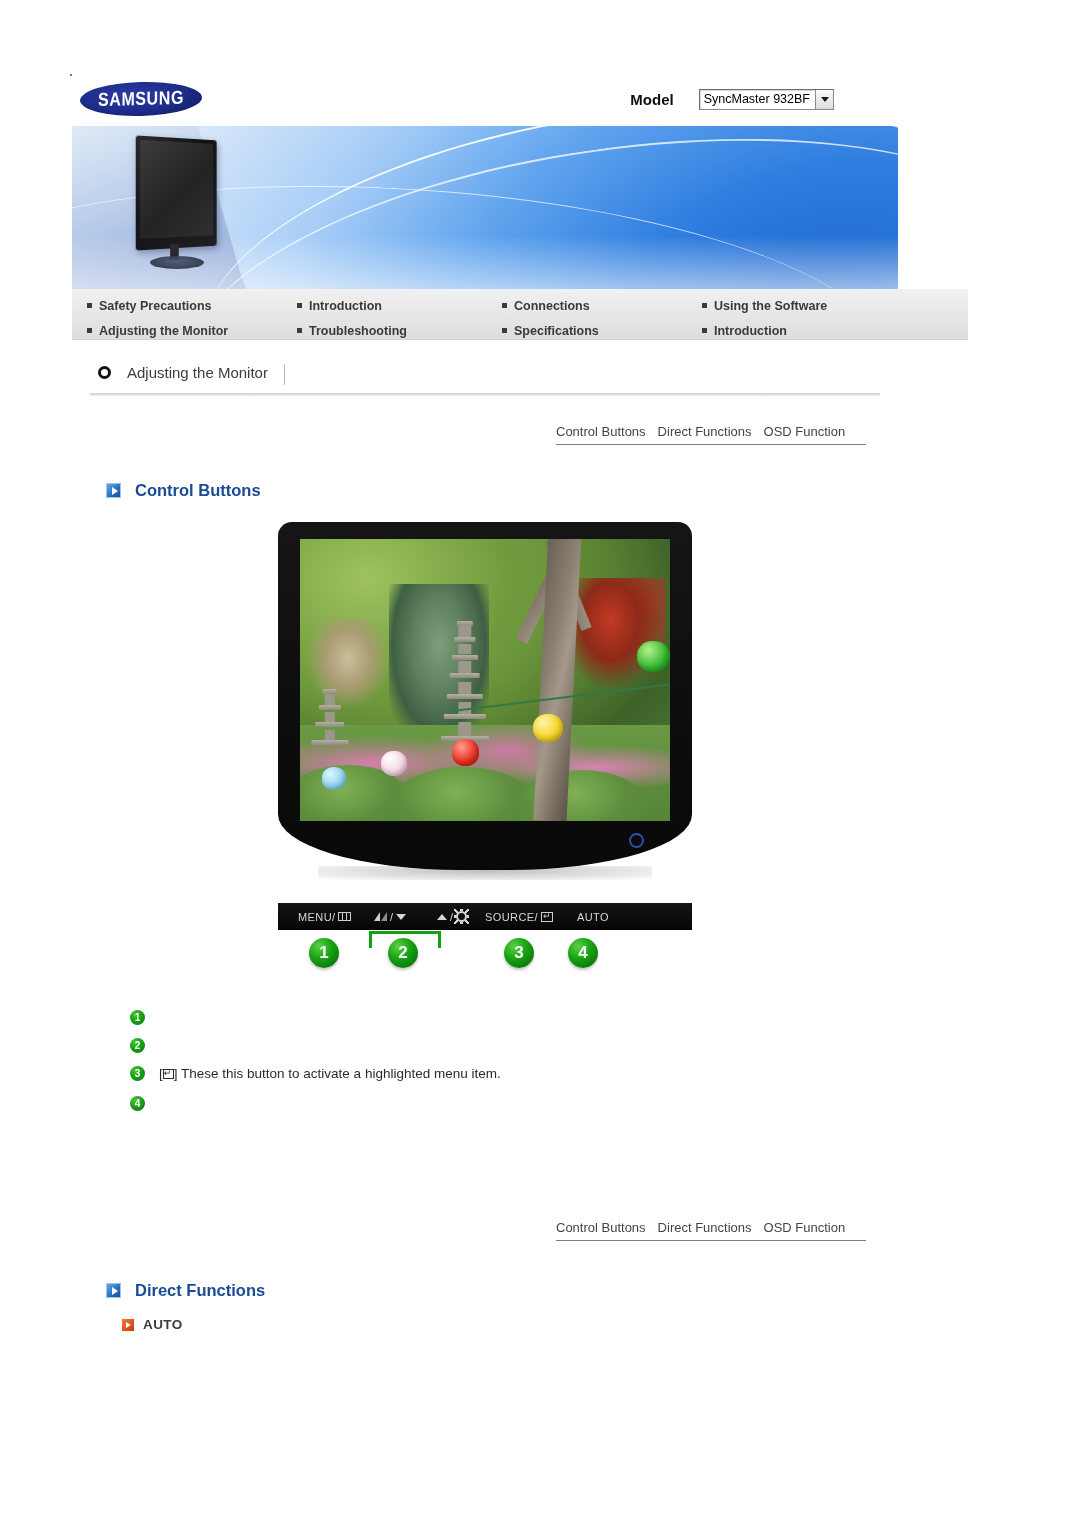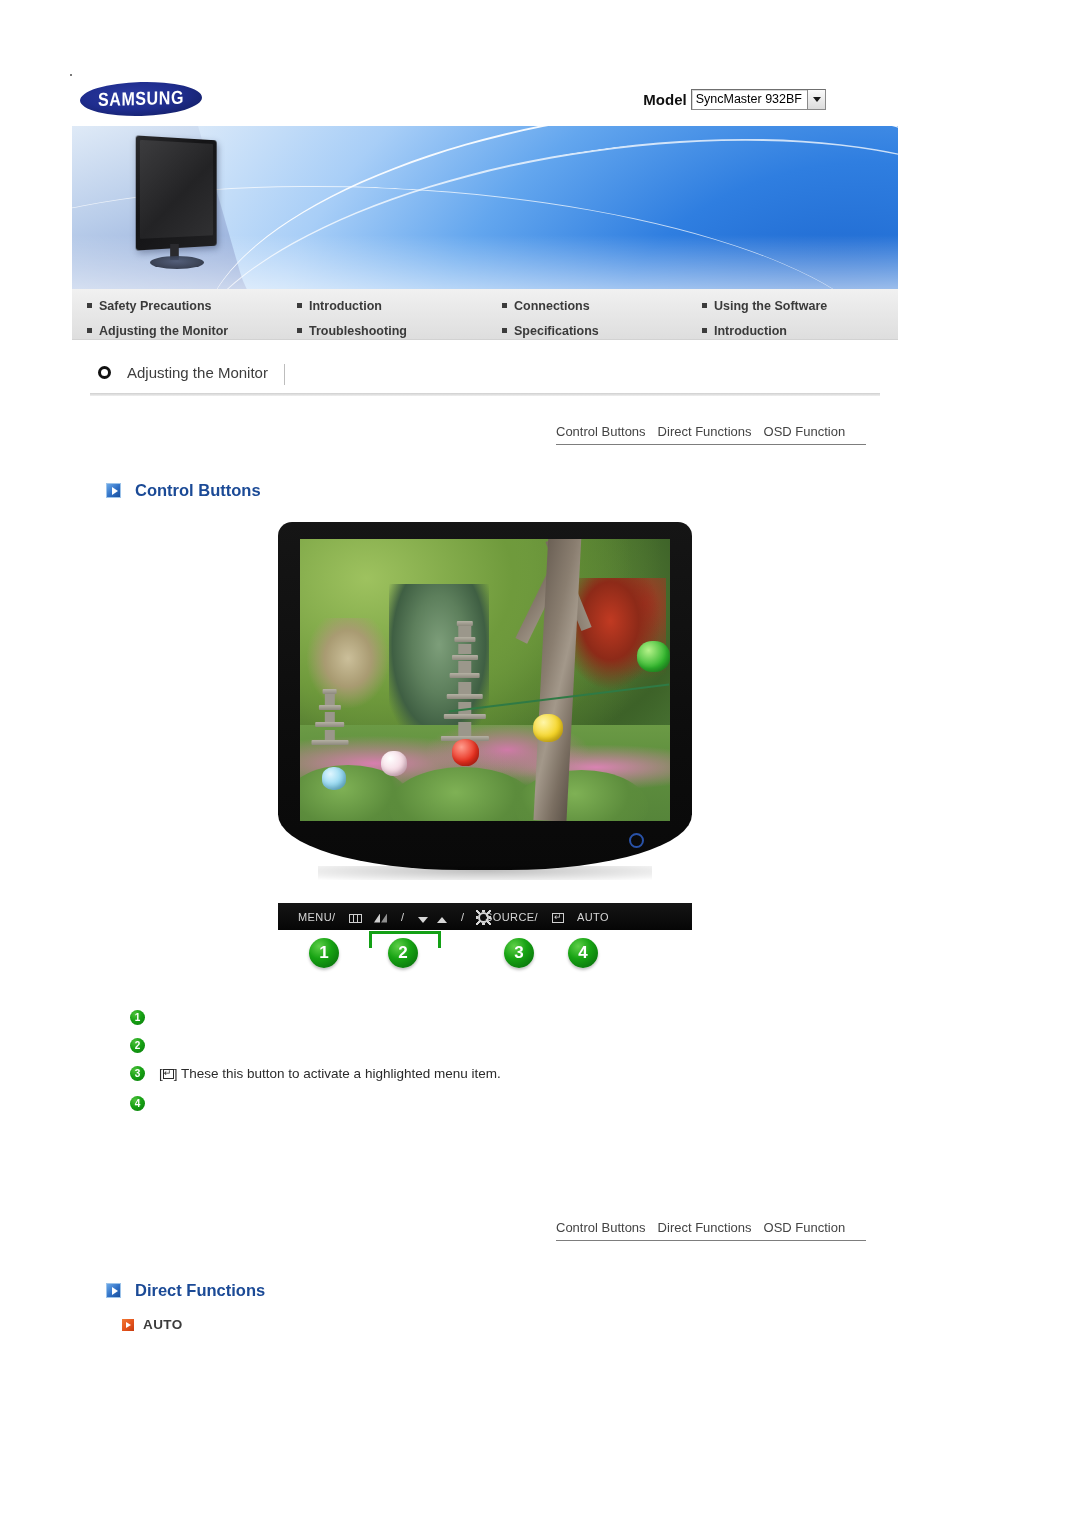--- a/index.html
+++ b/index.html
@@ -53,24 +53,24 @@
     color: #ffffff;
     font-size: 16px;
     font-weight: bold;
     letter-spacing: 0.6px;
     font-family: "Liberation Sans", sans-serif;
     transform: scaleY(1.18) skewX(-2deg);
   }
 
   .model-block {
     position: absolute;
-    right: 72px; top: 9px;
-    display: flex;
-    align-items: center;
-    gap: 4px;
+    right: 64px; top: 9px;
+    display: flex;
+    align-items: center;
+    gap: 25px;
   }
   .model-label {
     font-size: 15px;
     font-weight: bold;
     color: #101010;
     font-family: "Liberation Sans", sans-serif;
   }
   .model-select {
     display: flex;
     align-items: stretch;
@@ -204,21 +204,21 @@
     font-size: 12.5px;
     line-height: 17px;
     font-family: "Liberation Sans", sans-serif;
     letter-spacing: -0.1px;
   }
 
   
   .navstrip {
     position: absolute;
     left: 72px; top: 289px;
-    width: 826px; height: 50px;
+    width: 896px; height: 50px;
     background: linear-gradient(#f1f1f1 0%, #e8e8e8 45%, #dedede 100%);
     border-bottom: 1px solid #d2d2d2;
   }
   .navgrid {
     position: absolute;
     left: 10px; top: 4px;
     width: 816px;
     display: grid;
     grid-template-columns: 210px 205px 200px 200px;
     grid-template-rows: 25px 25px;
@@ -471,22 +471,22 @@
     position: absolute;
     left: 278px; top: 903px;
     width: 414px; height: 27px;
     background: linear-gradient(#151515, #060606);
     display: flex;
     align-items: center;
   }
   .ctrlbar .btn {
     position: absolute;
     display: flex;
-    align-items: flex-end;
-    gap: 14px;
+    align-items: center;
+    gap: 3px;
     color: #d6d6d6;
     font-size: 11px;
     font-family: "Liberation Sans", sans-serif;
     letter-spacing: 0.4px;
     white-space: nowrap;
   }
   .glyph-menu {
     display: inline-block;
     width: 13px; height: 9px;
     border: 1px solid #cfcfcf;

